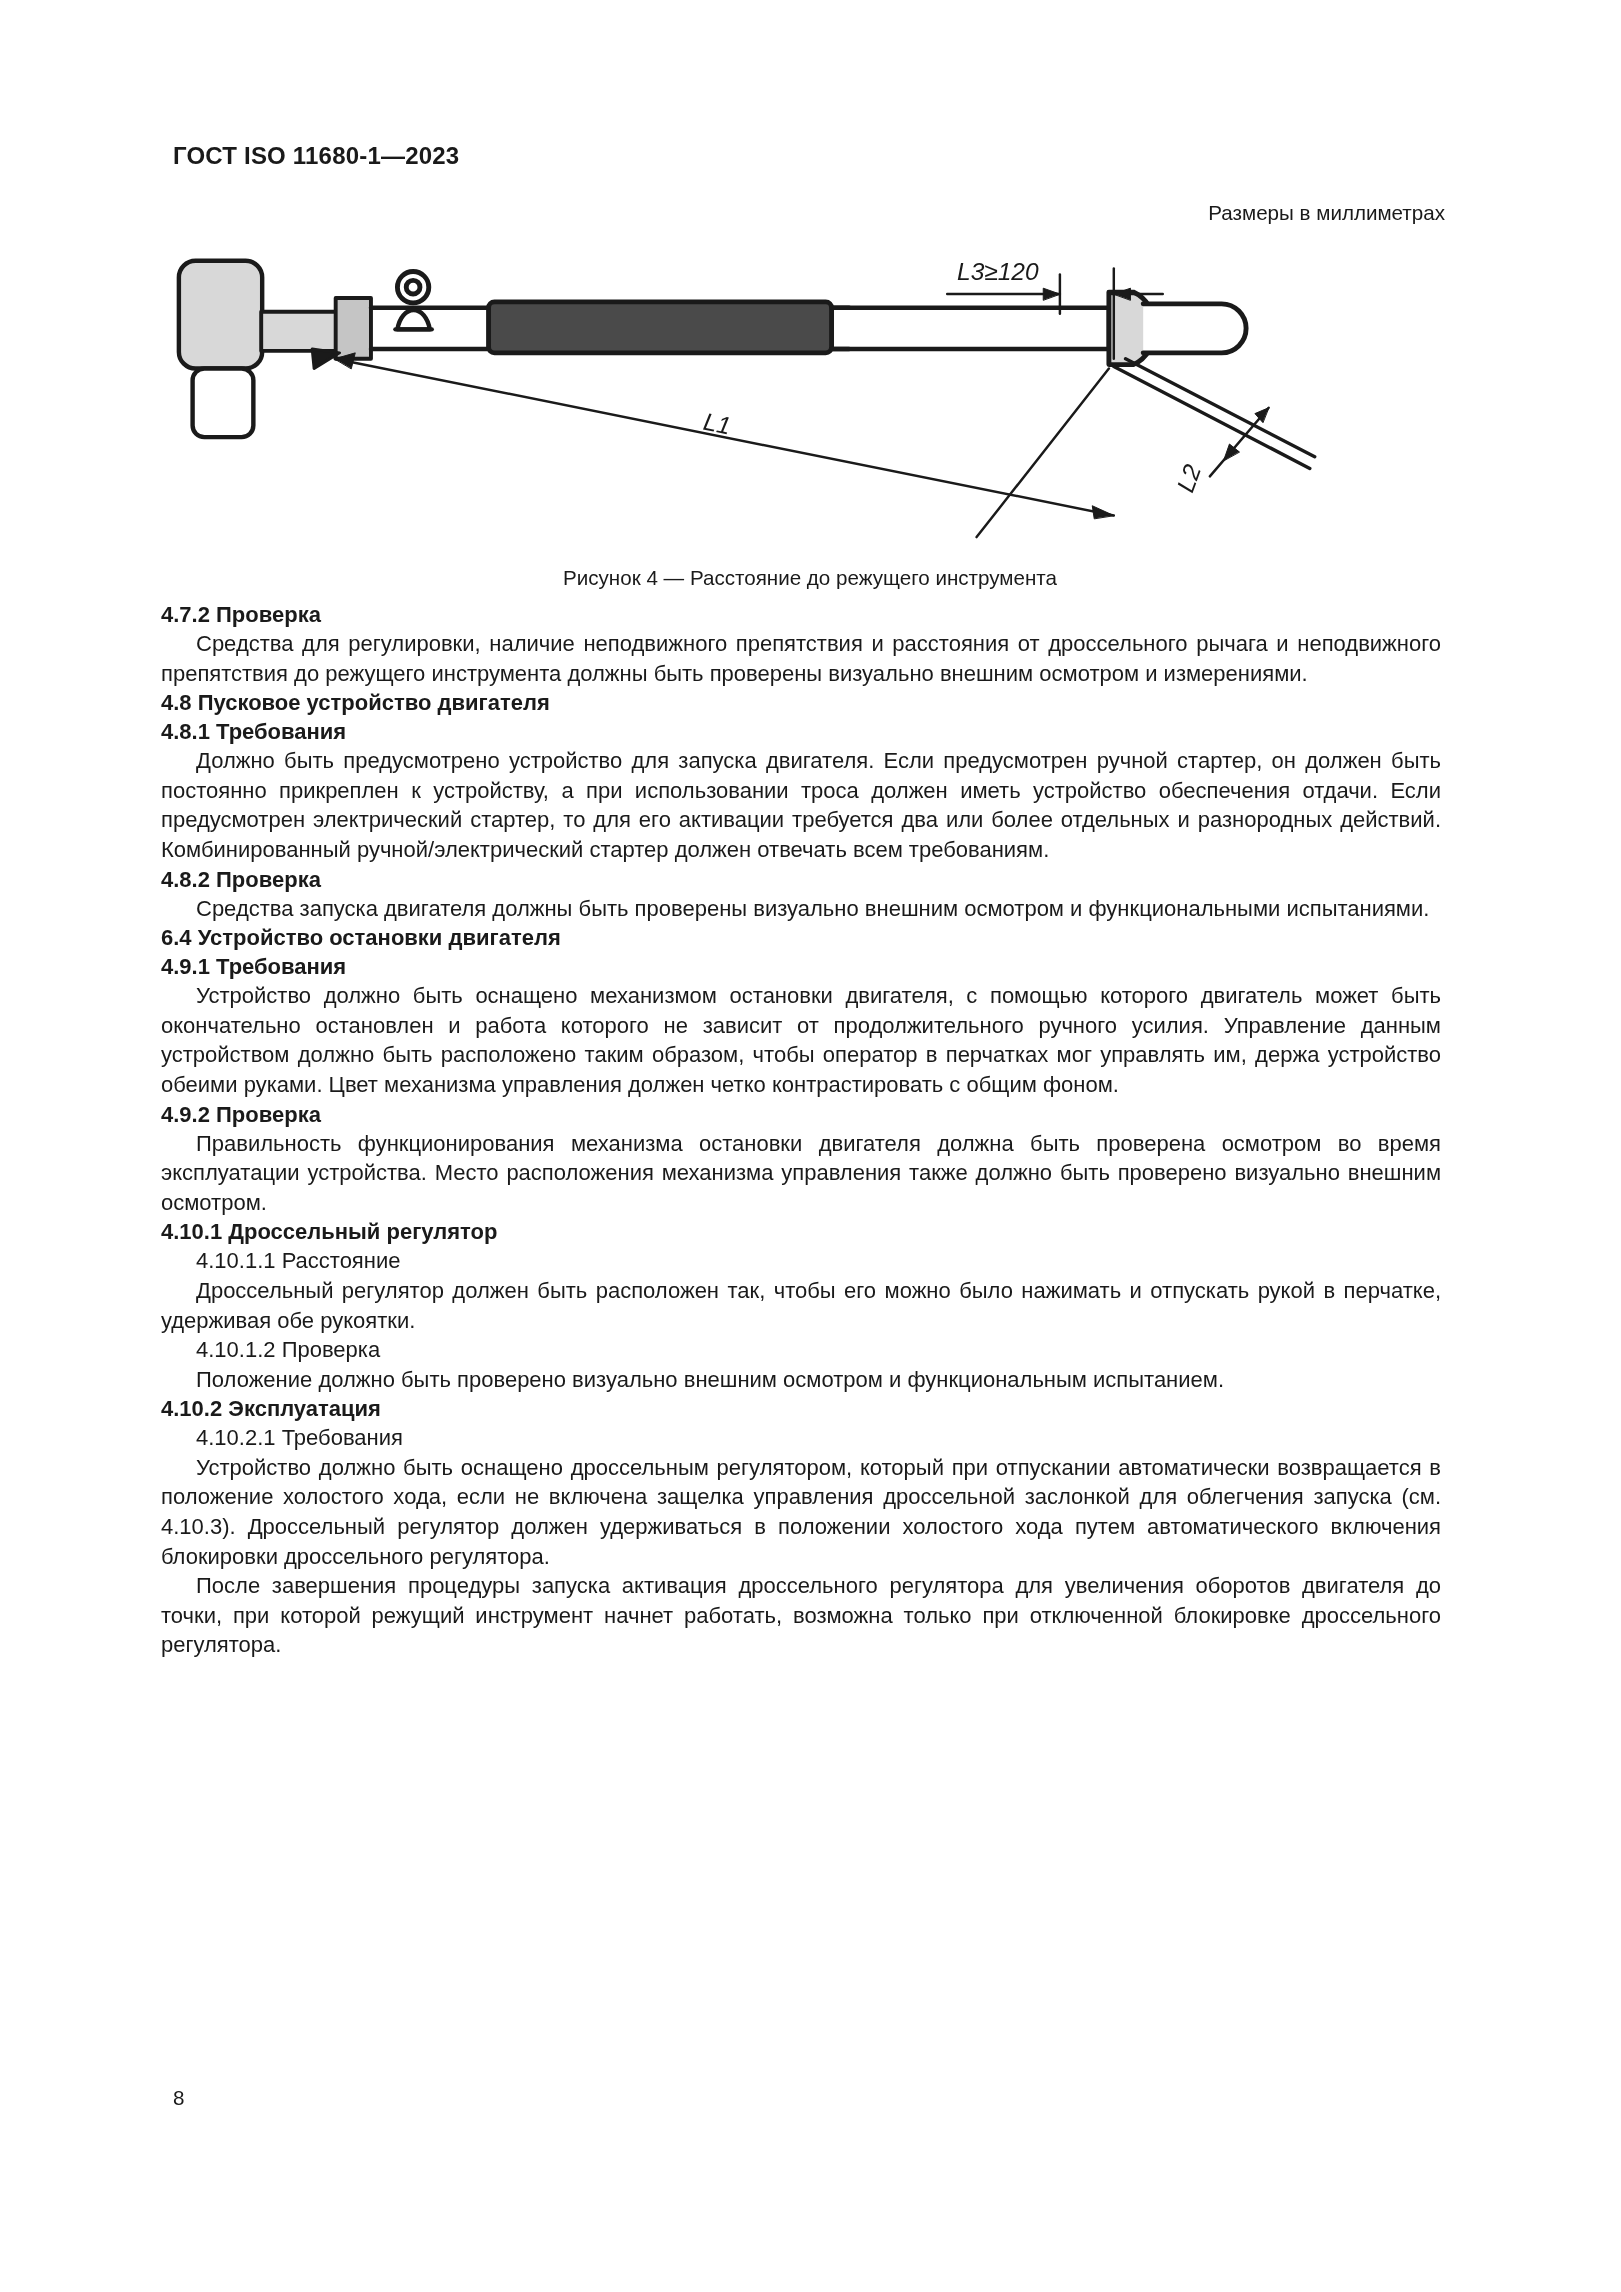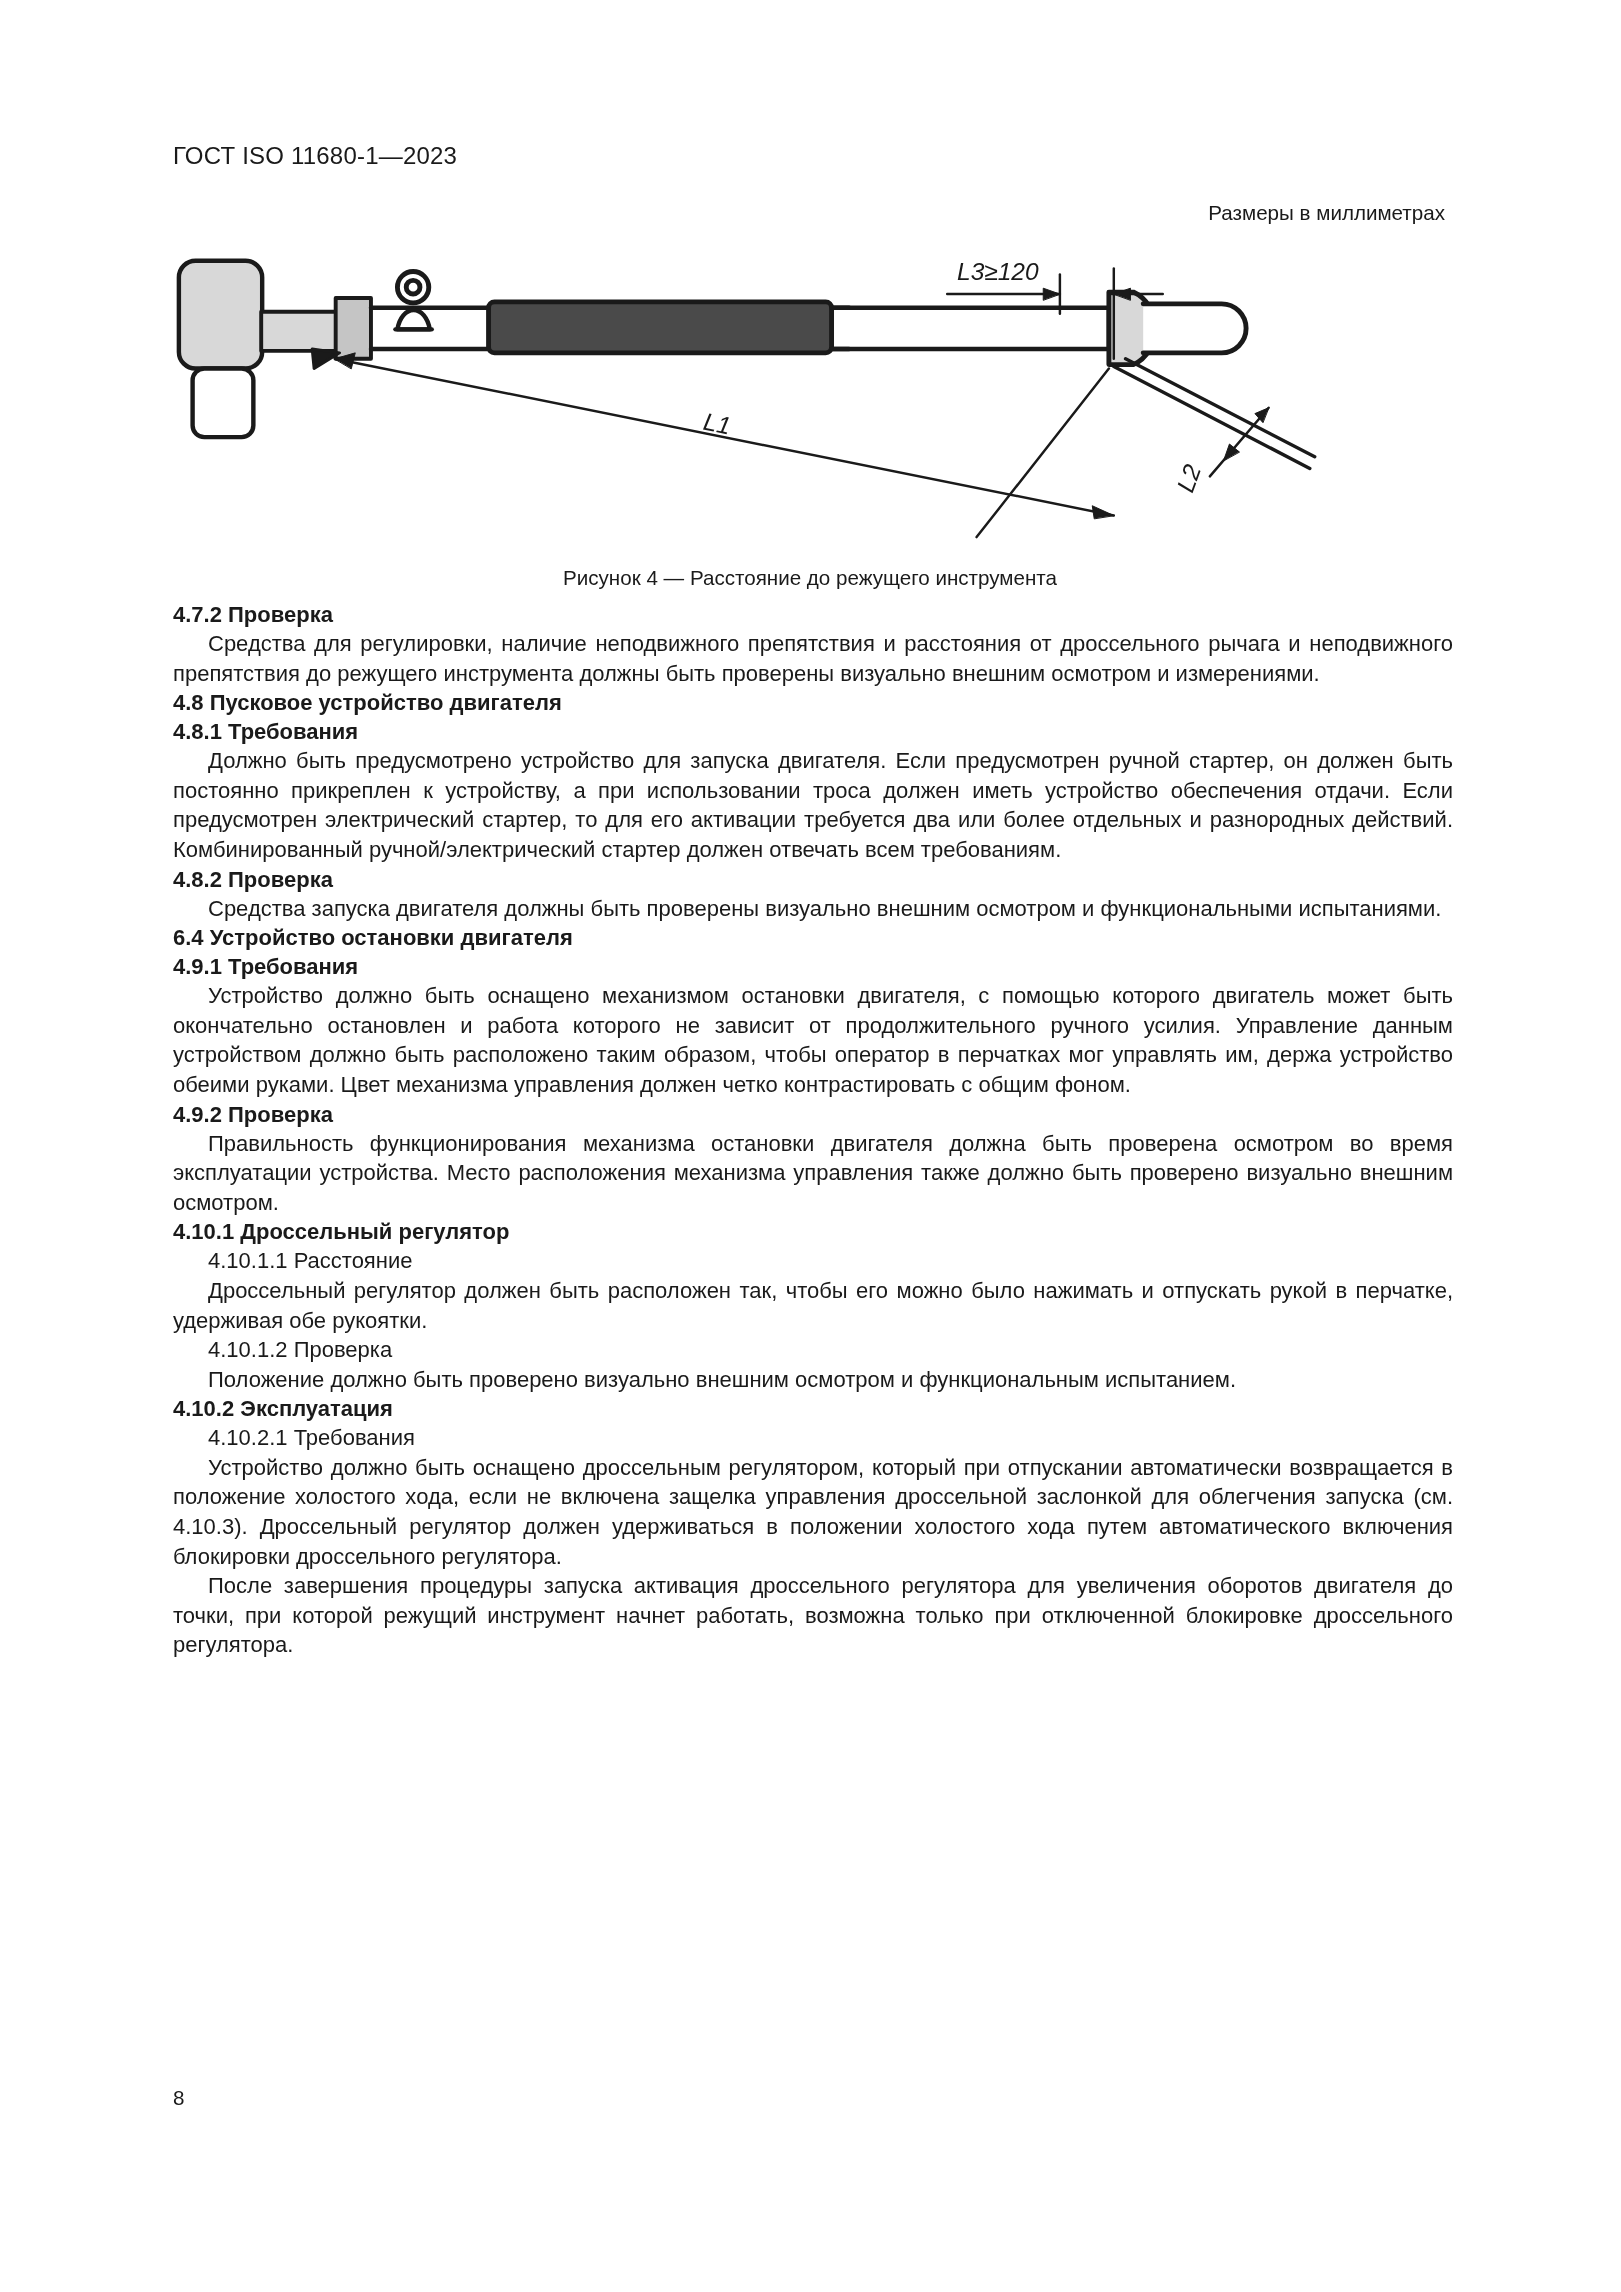--- a/index.html
+++ b/index.html
@@ -23,21 +23,21 @@
     box-sizing: border-box;
     padding: 0;
   }
 
   
   .running-head {
     position: absolute;
     left: 173px;
     top: 142px;
     font-size: 24px;
-    font-weight: normal;
+    font-weight: bold;
     letter-spacing: 0.2px;
     white-space: nowrap;
   }
 
   
   .figure-block {
     position: absolute;
     left: 173px;
     top: 201px;
     width: 1274px;
@@ -57,21 +57,21 @@
   .figure-caption {
     text-align: center;
     font-size: 20.6px;
     margin-top: 19px;
     white-space: nowrap;
   }
 
   
   .content {
     position: absolute;
-    left: 173px;
+    left: 161px;
     top: 600px;
     width: 1280px;
   }
 
   h3.heading {
     font-size: 22px;
     font-weight: bold;
     margin: 0;
     padding: 0;
     line-height: 1.32;

